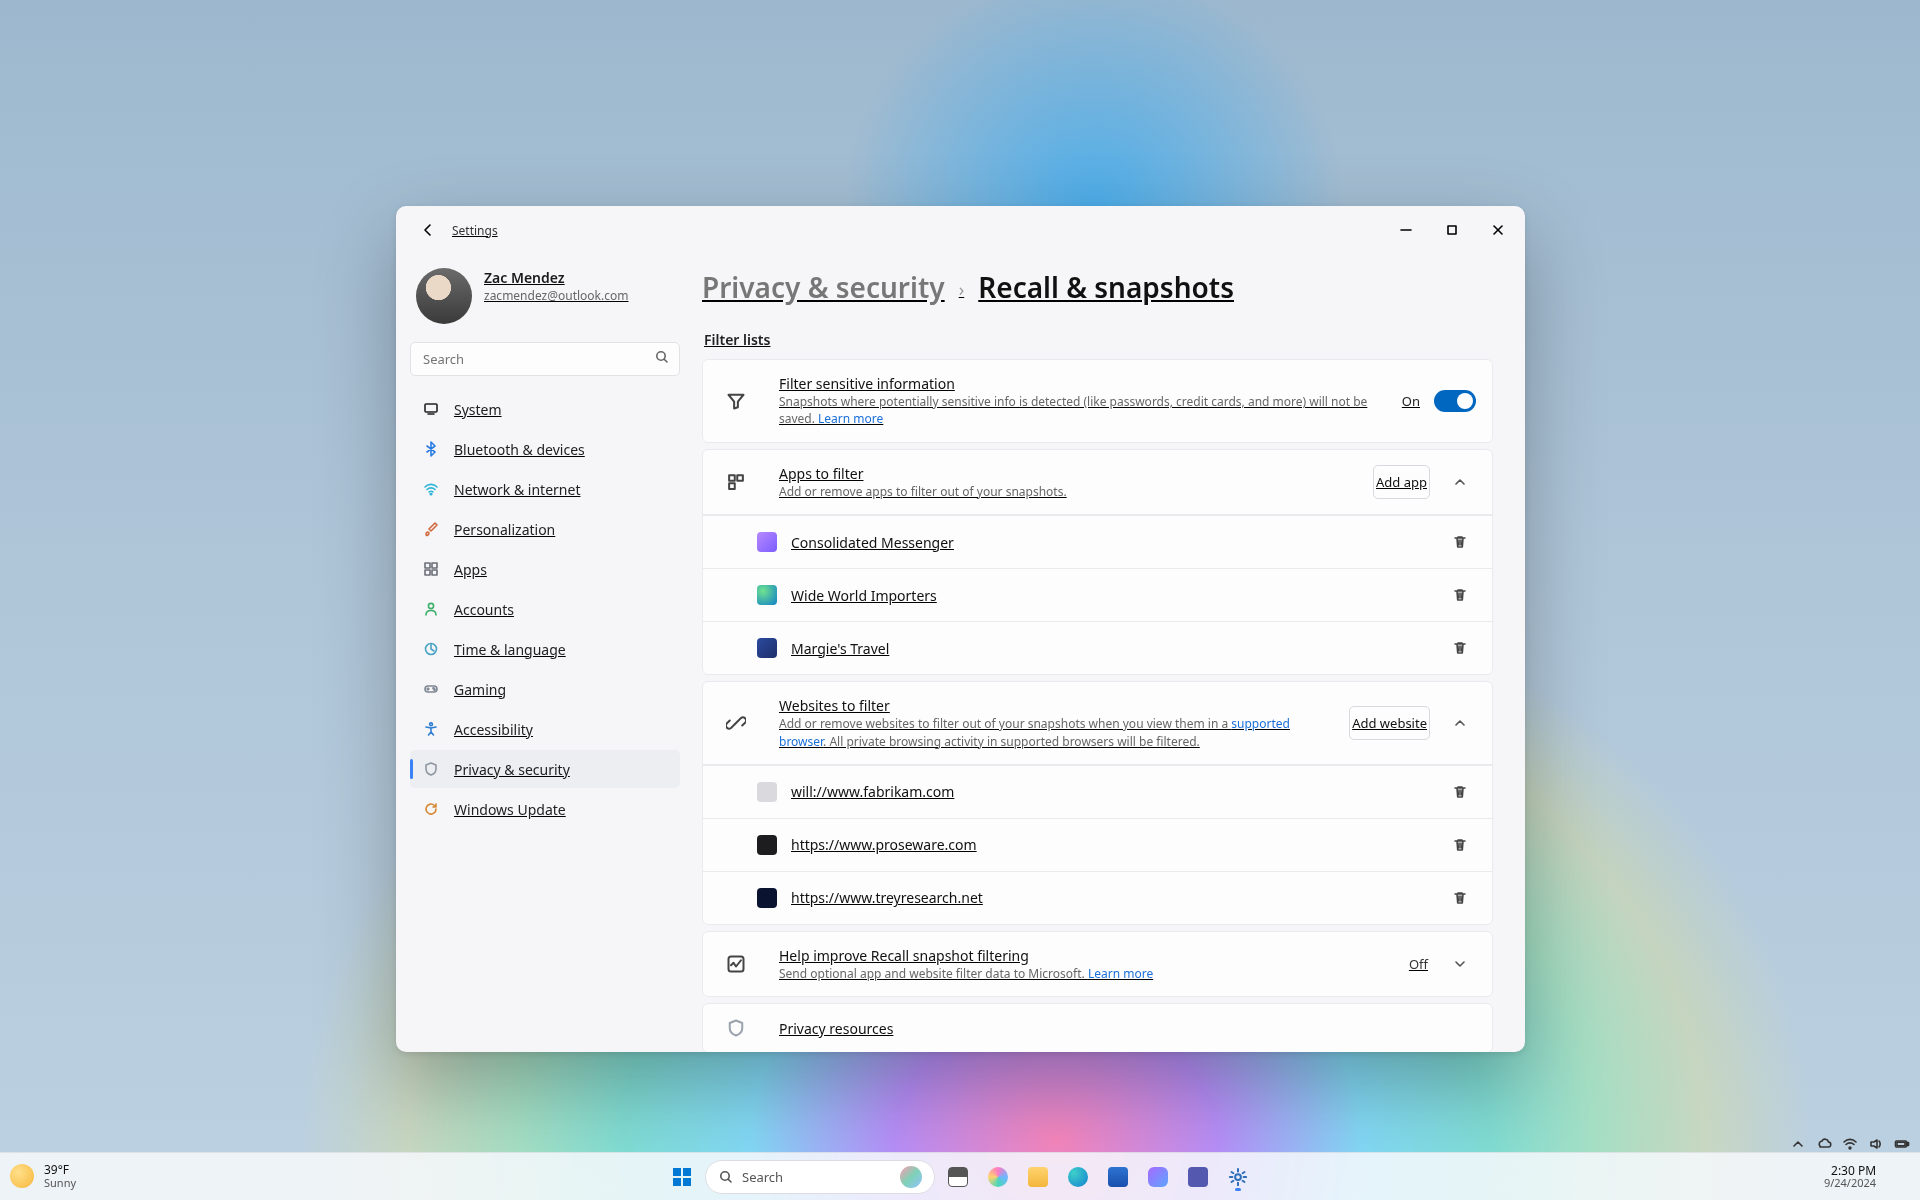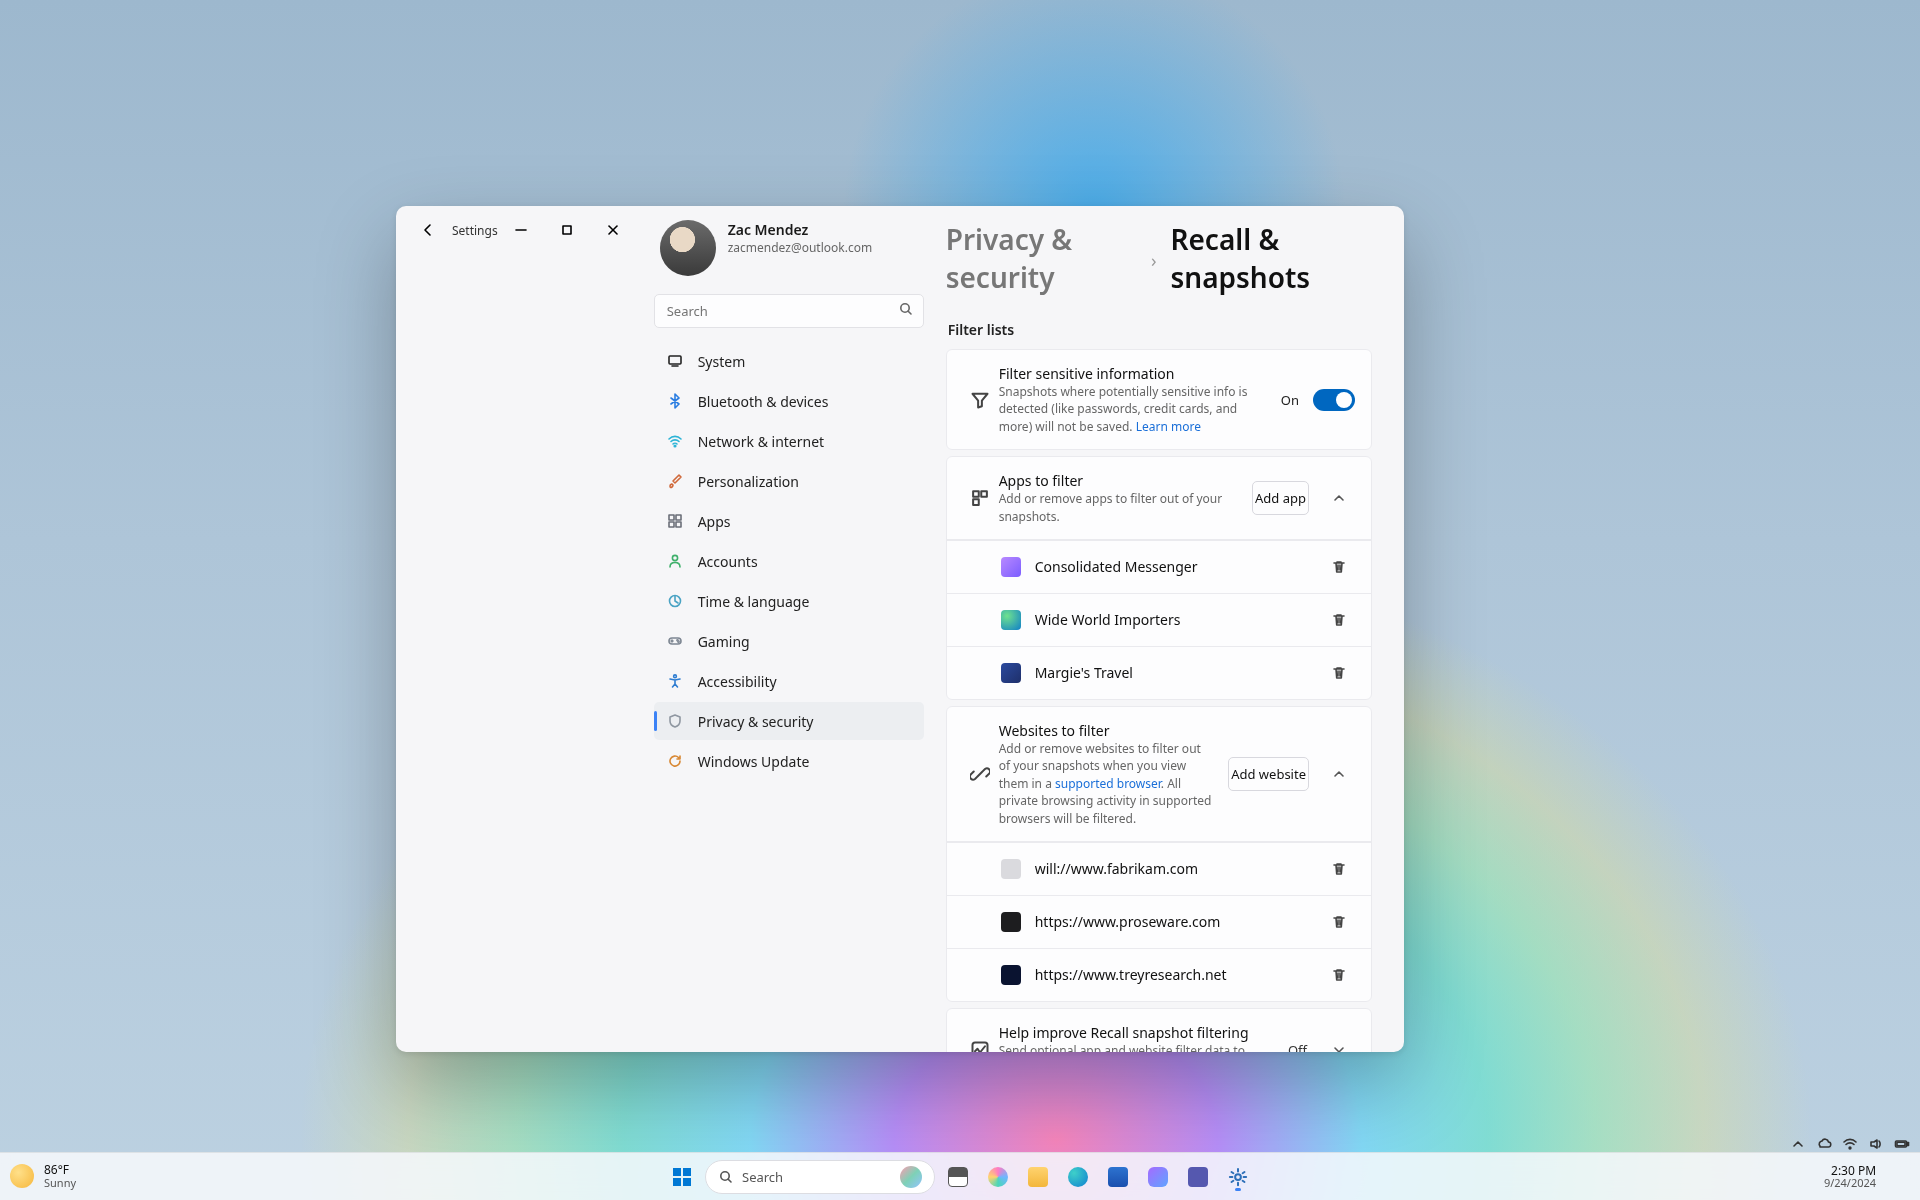--- a/index.html
+++ b/index.html
@@ -17,26 +17,26 @@
            rgba(140,240,160,0.45) 60%,
            rgba(230,230,120,0.30) 72%,
            transparent 84%),
         radial-gradient(circle 350px at 57% 18%, rgba(0,160,255,0.55), transparent 72%),
         linear-gradient(180deg, #9db8ce 0%, #aec5d8 45%, #bcd1e1 100%);
     }
 
     
     .window {
       position: absolute; left: 396px; top: 206px;
-      width: 1008px; height: 846px;
+      width: 1129px; height: 846px;
       background: #f6f6f8;
       border-radius: 10px;
       box-shadow: 0 32px 80px rgba(0,0,0,0.28), 0 2px 6px rgba(0,0,0,0.10);
       overflow: hidden;
-      display: flex; flex-direction: row;
+      display: flex; flex-direction: column; text-decoration: underline;
     }
     .titlebar {
       height: 48px; display: flex; align-items: center;
       padding: 0 4px 0 18px;
     }
     .back-btn { width: 28px; height: 28px; display:flex;align-items:center;justify-content:center;border-radius:4px; }
     .titlebar-title { margin-left: 10px; font-size: 12px; color:#333; }
     .win-controls { margin-left: auto; display:flex; }
     .win-ctl { width: 46px; height: 40px; display:flex;align-items:center;justify-content:center; }
 
@@ -88,21 +88,21 @@
     }
     .card-row {
       display:flex; align-items:center;
       padding:14px 16px;
       border-bottom:1px solid #eaeaee;
     }
     .card-row:last-child { border-bottom:none; }
     .card-row.header-row { padding:14px 16px; }
 
     .row-icon { width:34px; display:flex; justify-content:center; color:#444; font-size:18px; flex-shrink:0; }
-    .row-body { flex:1; margin-left:2px; min-width:0; }
+    .row-body { flex:1; margin-left:26px; min-width:0; }
     .row-title { font-size:14px; color:#111; }
     .row-sub   { font-size:12px; color:#666; line-height:1.45; }
     .row-sub a { color:#1a6fd8; text-decoration:none; }
 
     .row-controls { display:flex; align-items:center; gap:14px; margin-left:16px; }
     .toggle-label { font-size:13px; color:#222; }
     .toggle {
       width:42px; height:22px; border-radius:11px; background:#0067c0; position:relative;
     }
     .toggle::after{
@@ -508,21 +508,21 @@
       </div>
 
     </main>
   </div>
 </div>
 
 <div class="taskbar">
   <div class="tb-left">
     <div class="weather-icon"></div>
     <div class="weather-text">
-      <span class="weather-temp">86°F</span>
+      <span class="weather-temp">39°F</span>
       <span class="weather-desc">Sunny</span>
     </div>
   </div>
 
   <div class="tb-center">
     <div class="start-btn">
       <svg width="20" height="20" viewBox="0 0 20 20">
         <rect x="1" y="1" width="8" height="8" fill="#0078d4"></rect>
           <rect x="11" y="1" width="8" height="8" fill="#0078d4"></rect>
         <rect x="1" y="11" width="8" height="8" fill="#0078d4"></rect>

